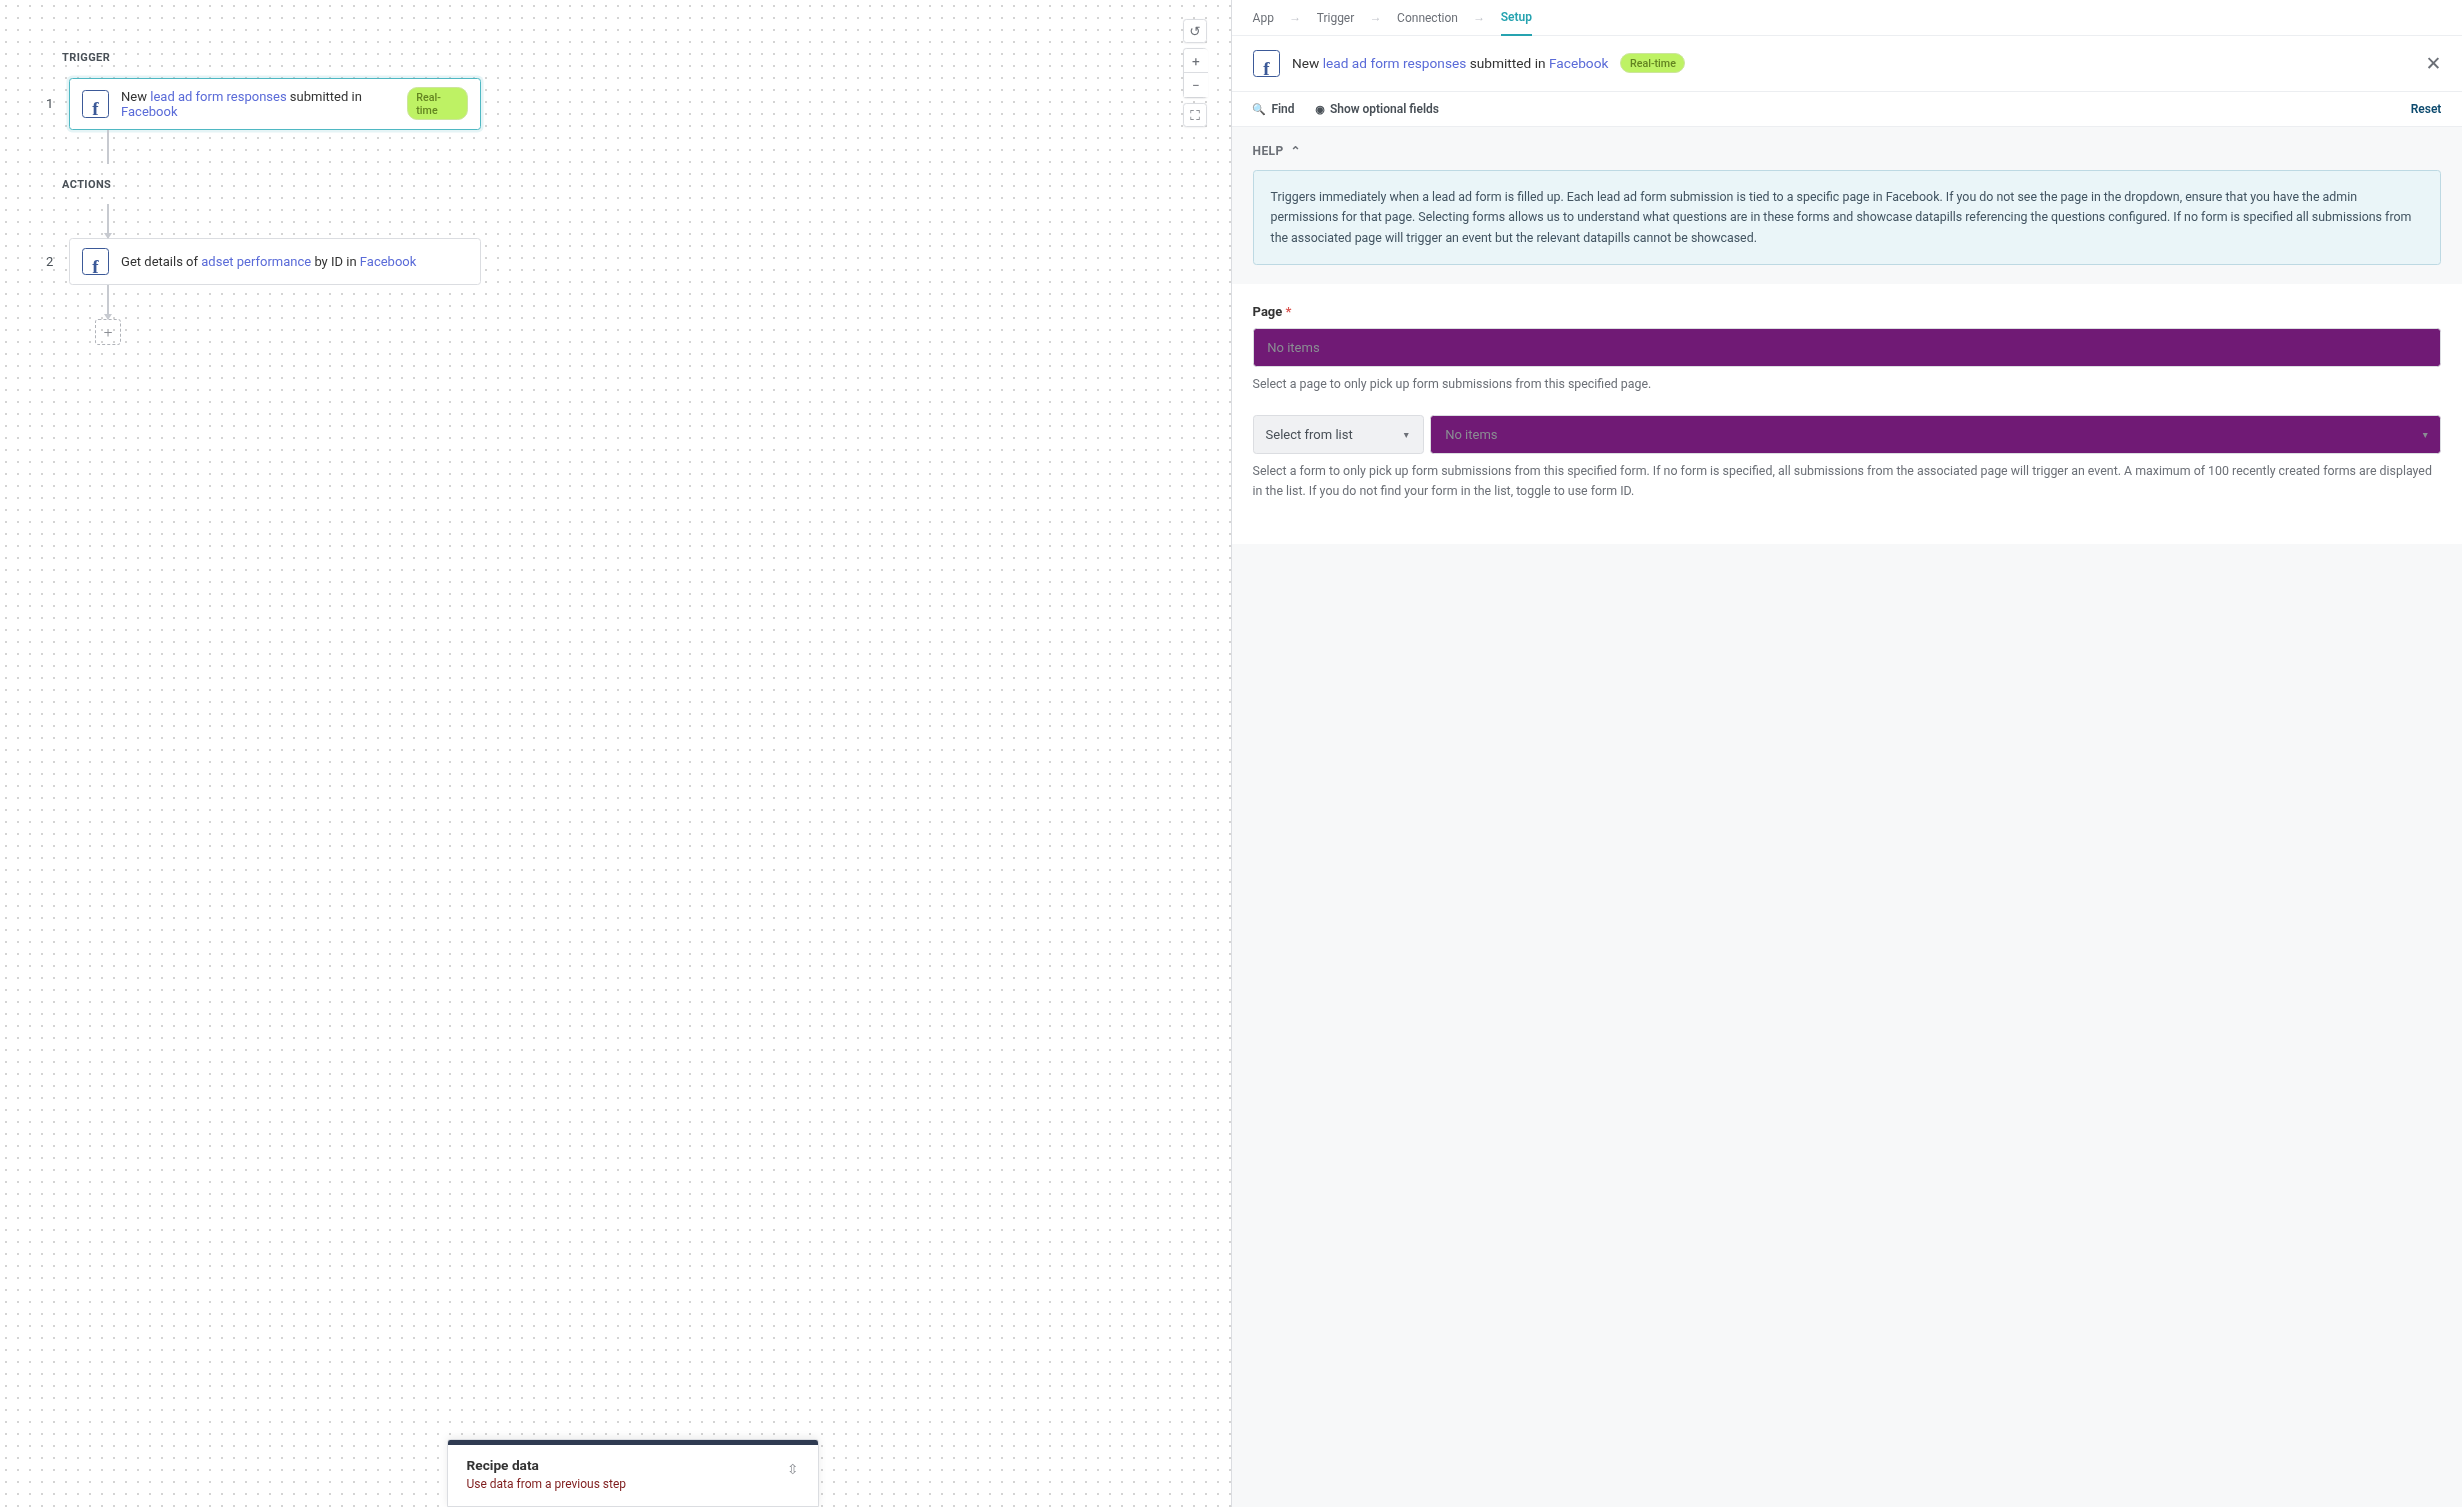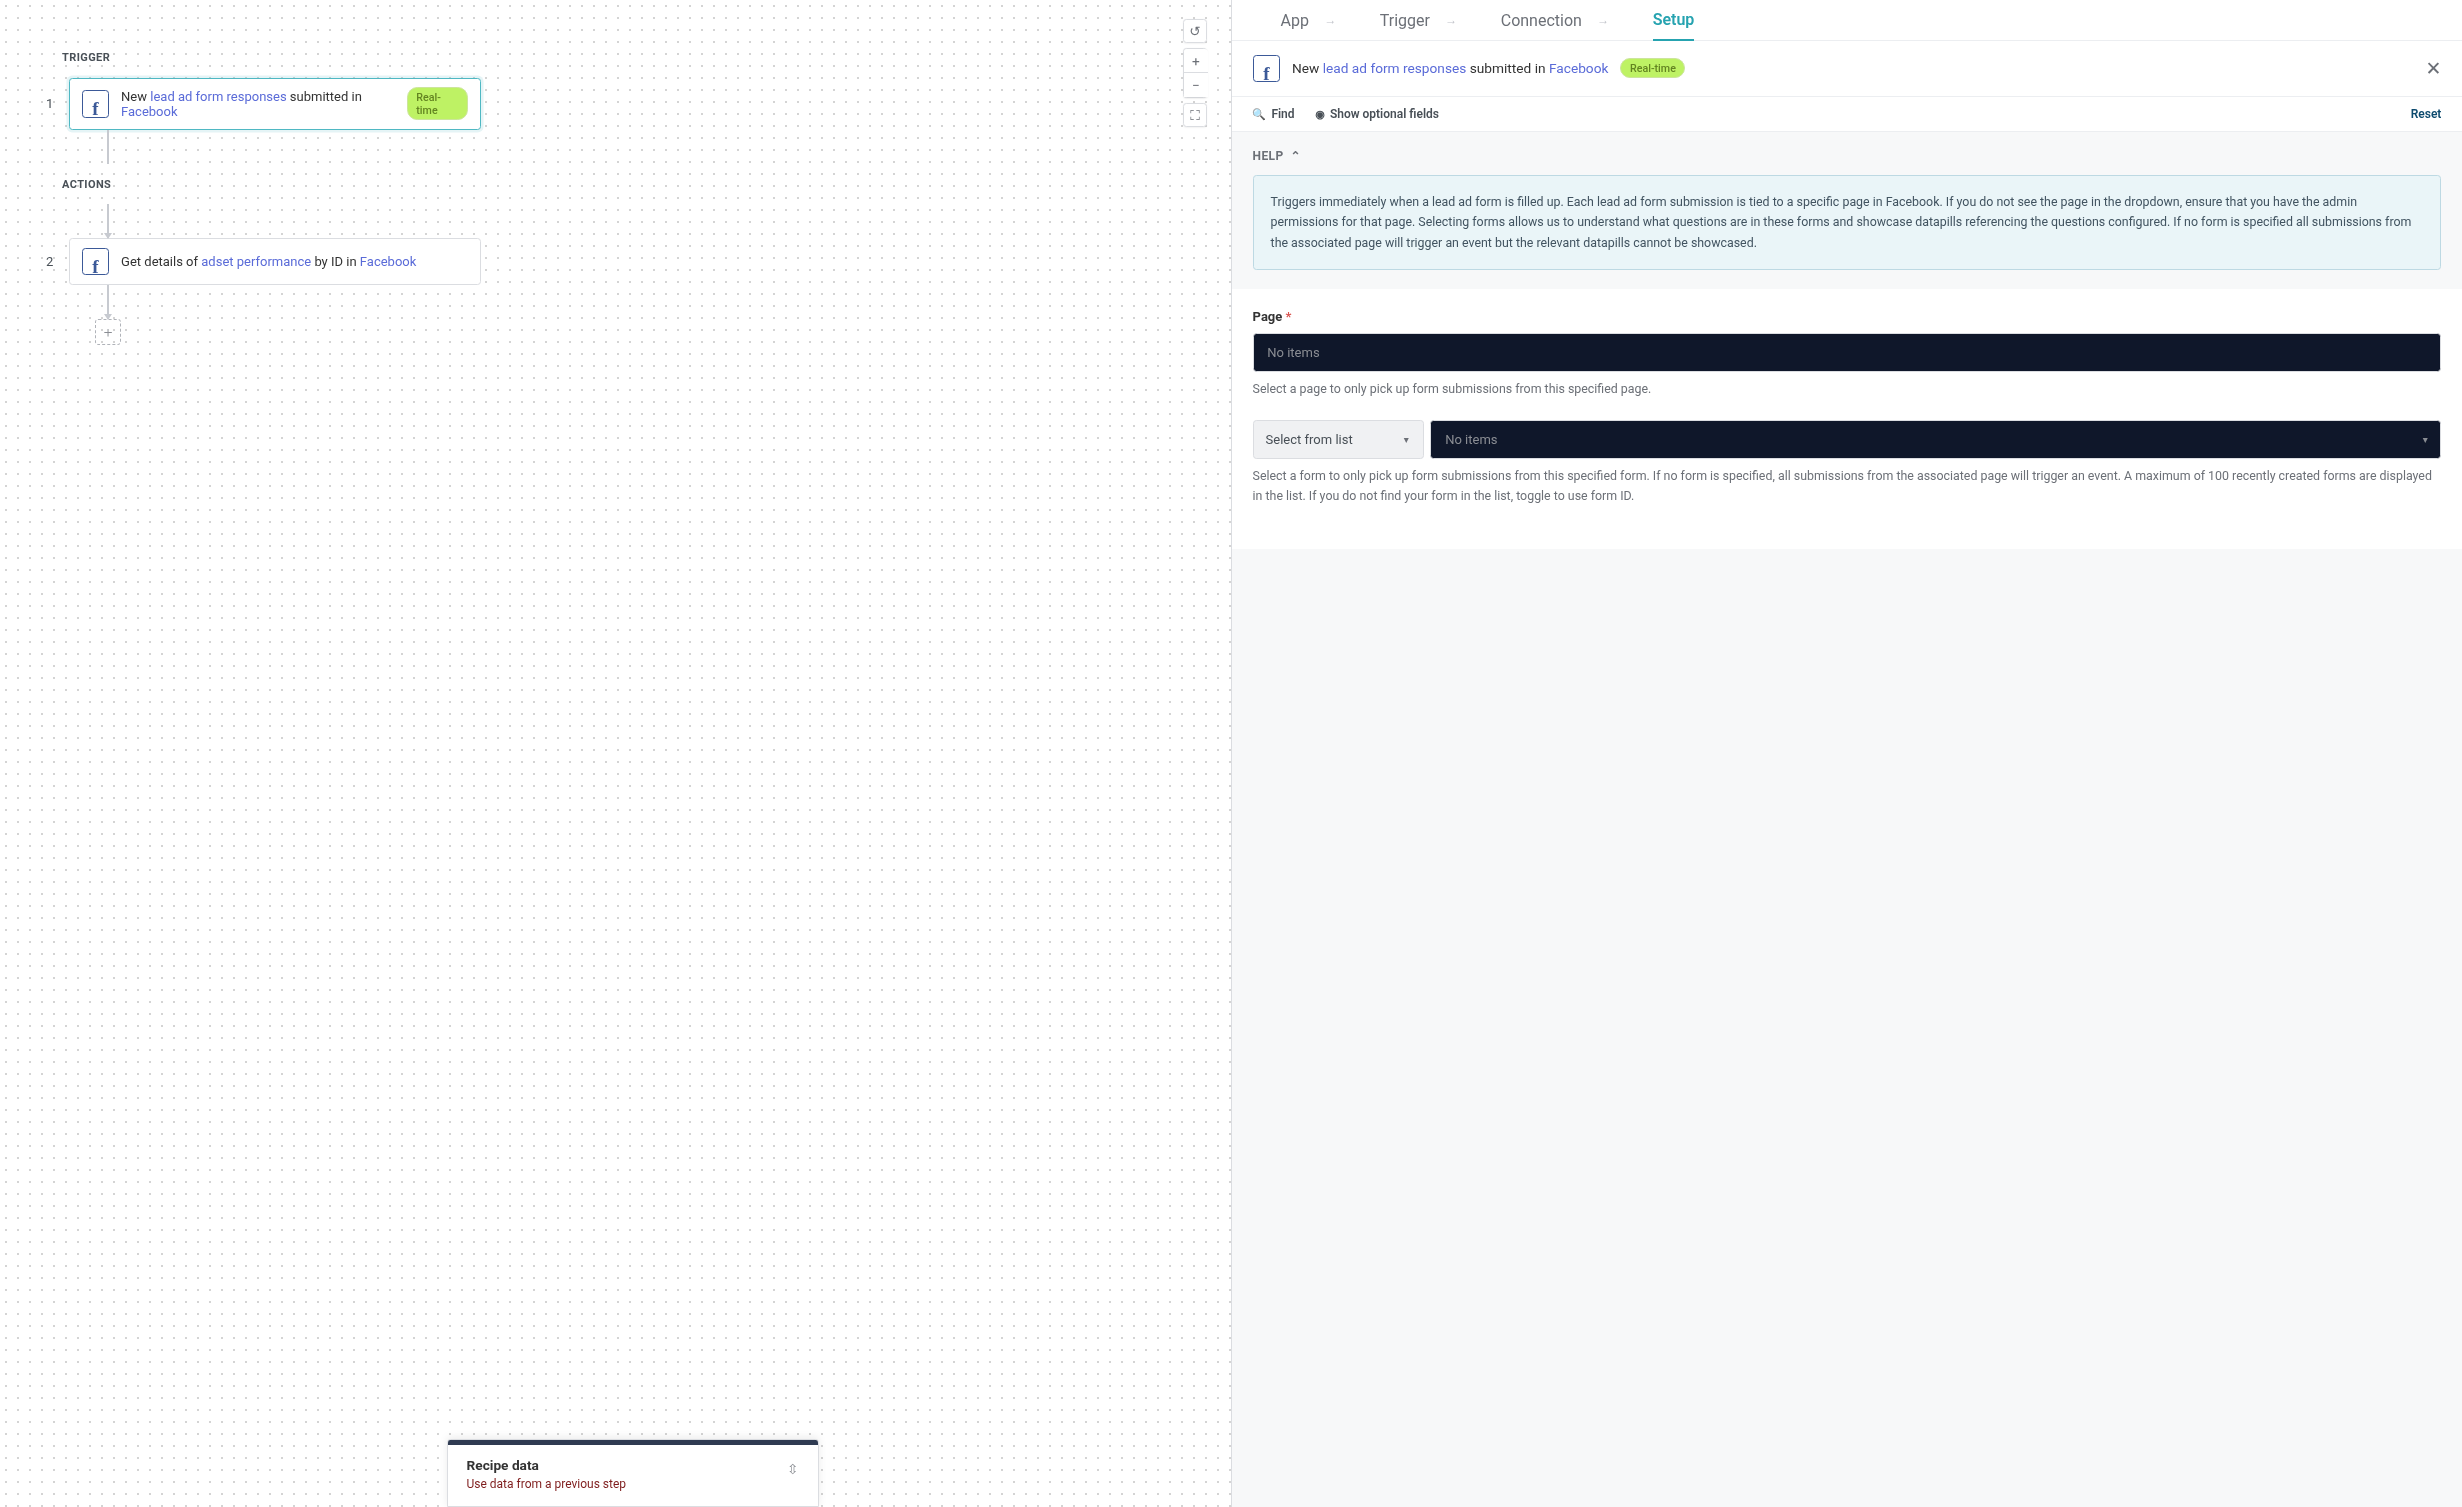--- a/index.html
+++ b/index.html
@@ -112,21 +112,21 @@
     
     .panel {
       width: 50%;
       border-left: 0.9px solid #dbdde1;
       display: flex; flex-direction: column;
       background: #fff;
     }
     
     
     .tabs { display: flex; align-items: center; gap: 15.4px; padding: 10.3px 20.6px; border-bottom: 0.9px solid #eceef1; }
-    .tab { font-size: 16px; color: #6c7077; cursor: pointer; padding-bottom: 9.4px; margin-bottom: -11px; margin-left: 28px; }
+    .tab { font-size: 12px; color: #6c7077; cursor: pointer; padding-bottom: 9.4px; margin-bottom: -11px; }
     .tab.active { color: #26a3b0; font-weight: 600; border-bottom: 2.6px solid #26a3b0; text-align: center; }
     .tab-arrow { color: #c0c3c9; font-size: 12px; }
     
     
     .panel-header {
       display: flex; align-items: center; justify-content: space-between;
       padding: 13.7px 20.6px; gap: 12px;
       border-bottom: 0.9px solid #eceef1;
     }
     .panel-header .left { display: flex; align-items: center; gap: 12px; }
@@ -169,21 +169,21 @@
     .req { color: #d9534f; }
     .field-input {
       width: 100%; height: 39px;
       border: 0.9px solid #dbdde1;
       border-radius: 3.4px;
       padding: 0 13.7px;
       font-size: 13px;
       color: #8a8d93;
       display: flex; align-items: center;
       cursor: pointer;
-      background: #0f172a;
+      background: #701a75;
     }
     .field-help { font-size: 12.4px; color: #6c7077; line-height: 1.6; margin-top: 6.9px; }
     .field-help a { color: #5a6bd8; text-decoration: underline; }
     
     .form-row { display: flex; gap: 6.9px; }
     .select-btn {
       width: 171px; height: 39px;
       background: #f0f1f3;
       border: 0.9px solid #dbdde1;
       border-radius: 3.4px;

